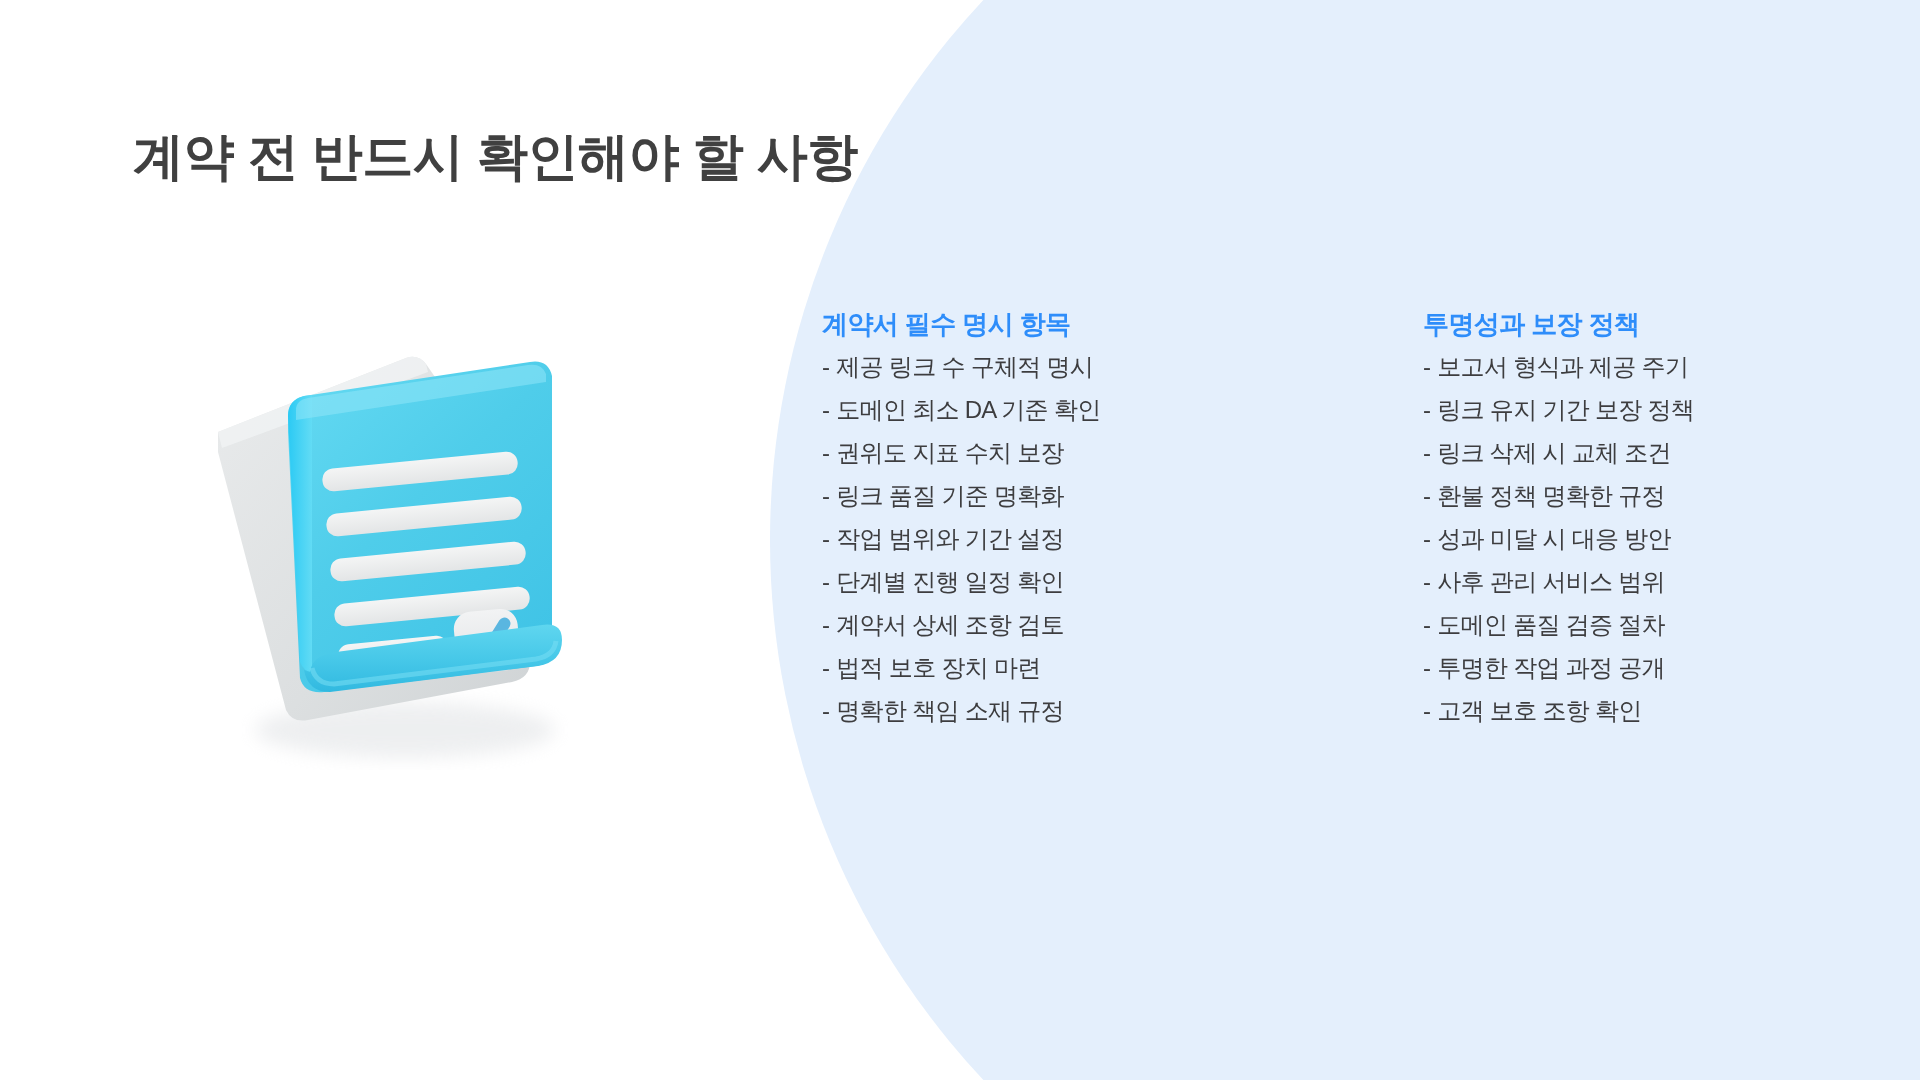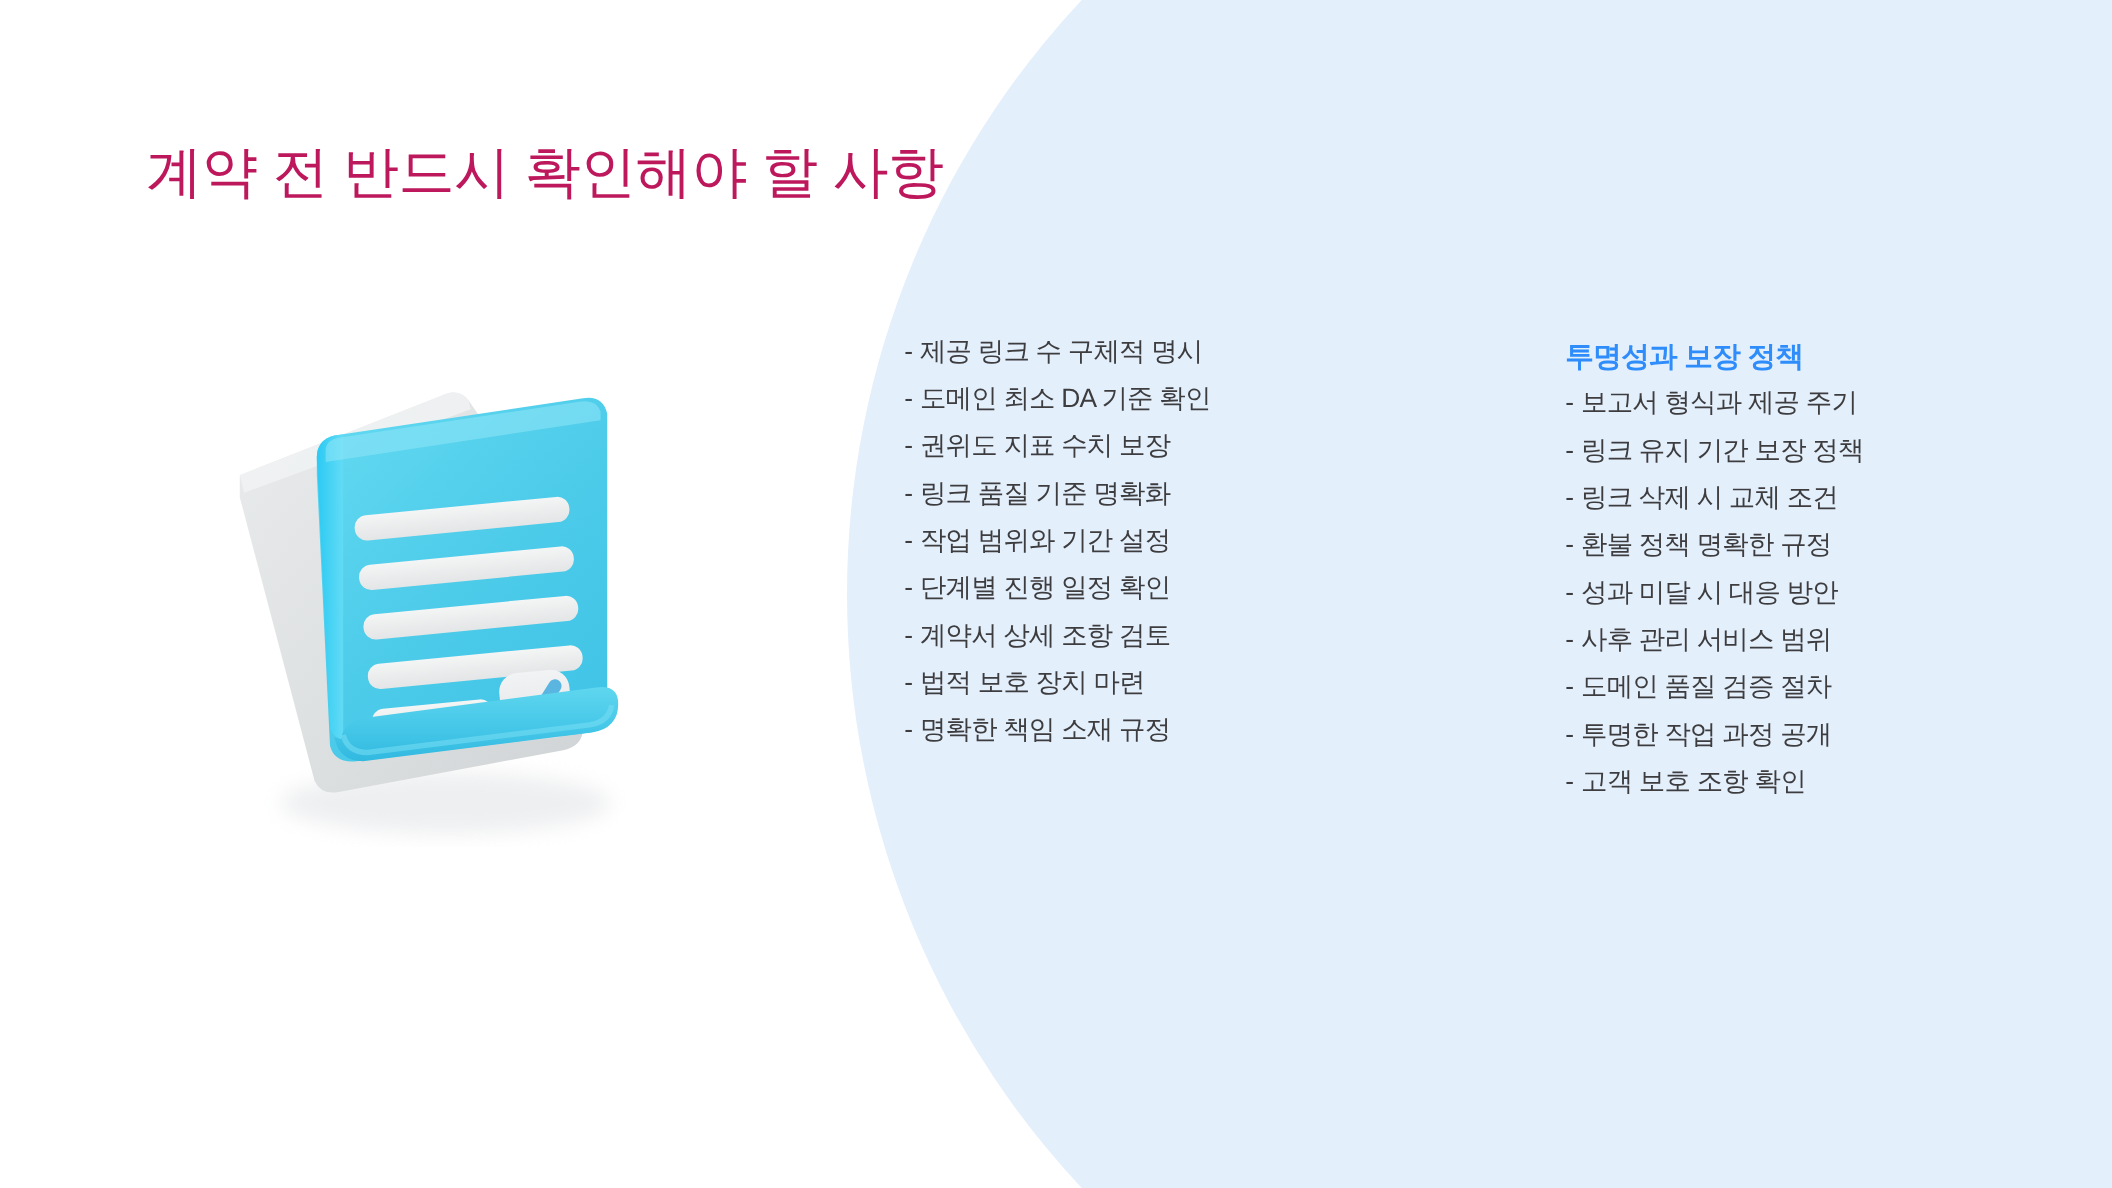--- a/index.html
+++ b/index.html
@@ -32,23 +32,23 @@
     background: #e4effc;
     z-index: 0;
   }
 
   
   .page-title {
     position: absolute;
     left: 133px;
     top: 92px;
     font-size: 51px;
-    font-weight: 400;
+    font-weight: 700;
     letter-spacing: -0.5px;
-    color: #be185d;
+    color: #404040;
     white-space: nowrap;
     z-index: 5;
     line-height: 1.2;
   }
 
   
   .illustration {
     position: absolute;
     left: 200px;
     top: 300px;
@@ -171,20 +171,21 @@
           <path d="M270 341 l13 14 l23 -30" fill="none" stroke="#5ab6e0" stroke-width="12" stroke-linecap="round" stroke-linejoin="round"></path>
         </g>
 
         <path d="M104 370 Q108 392 130 392 L338 366 Q362 362 362 340 Q362 322 342 325 L136 352 Q112 355 110 372 Z" fill="url(#gCurl)"></path>
         <path d="M112 368 Q116 384 134 384 L336 359 Q354 356 356 341" fill="none" stroke="#79dff4" stroke-width="5" opacity="0.55"></path>
       </g>
     </svg>
   </div>
 
   <div class="column col-1">
+    <div class="col-heading">계약서 필수 명시 항목</div>
     <ul class="col-list">
       <li>
           <span class="dash">-</span>
           <span>제공 링크 수 구체적 명시</span>
         </li>
       <li>
           <span class="dash">-</span>
           <span>도메인 최소 DA 기준 확인</span>
         </li>
       <li>

